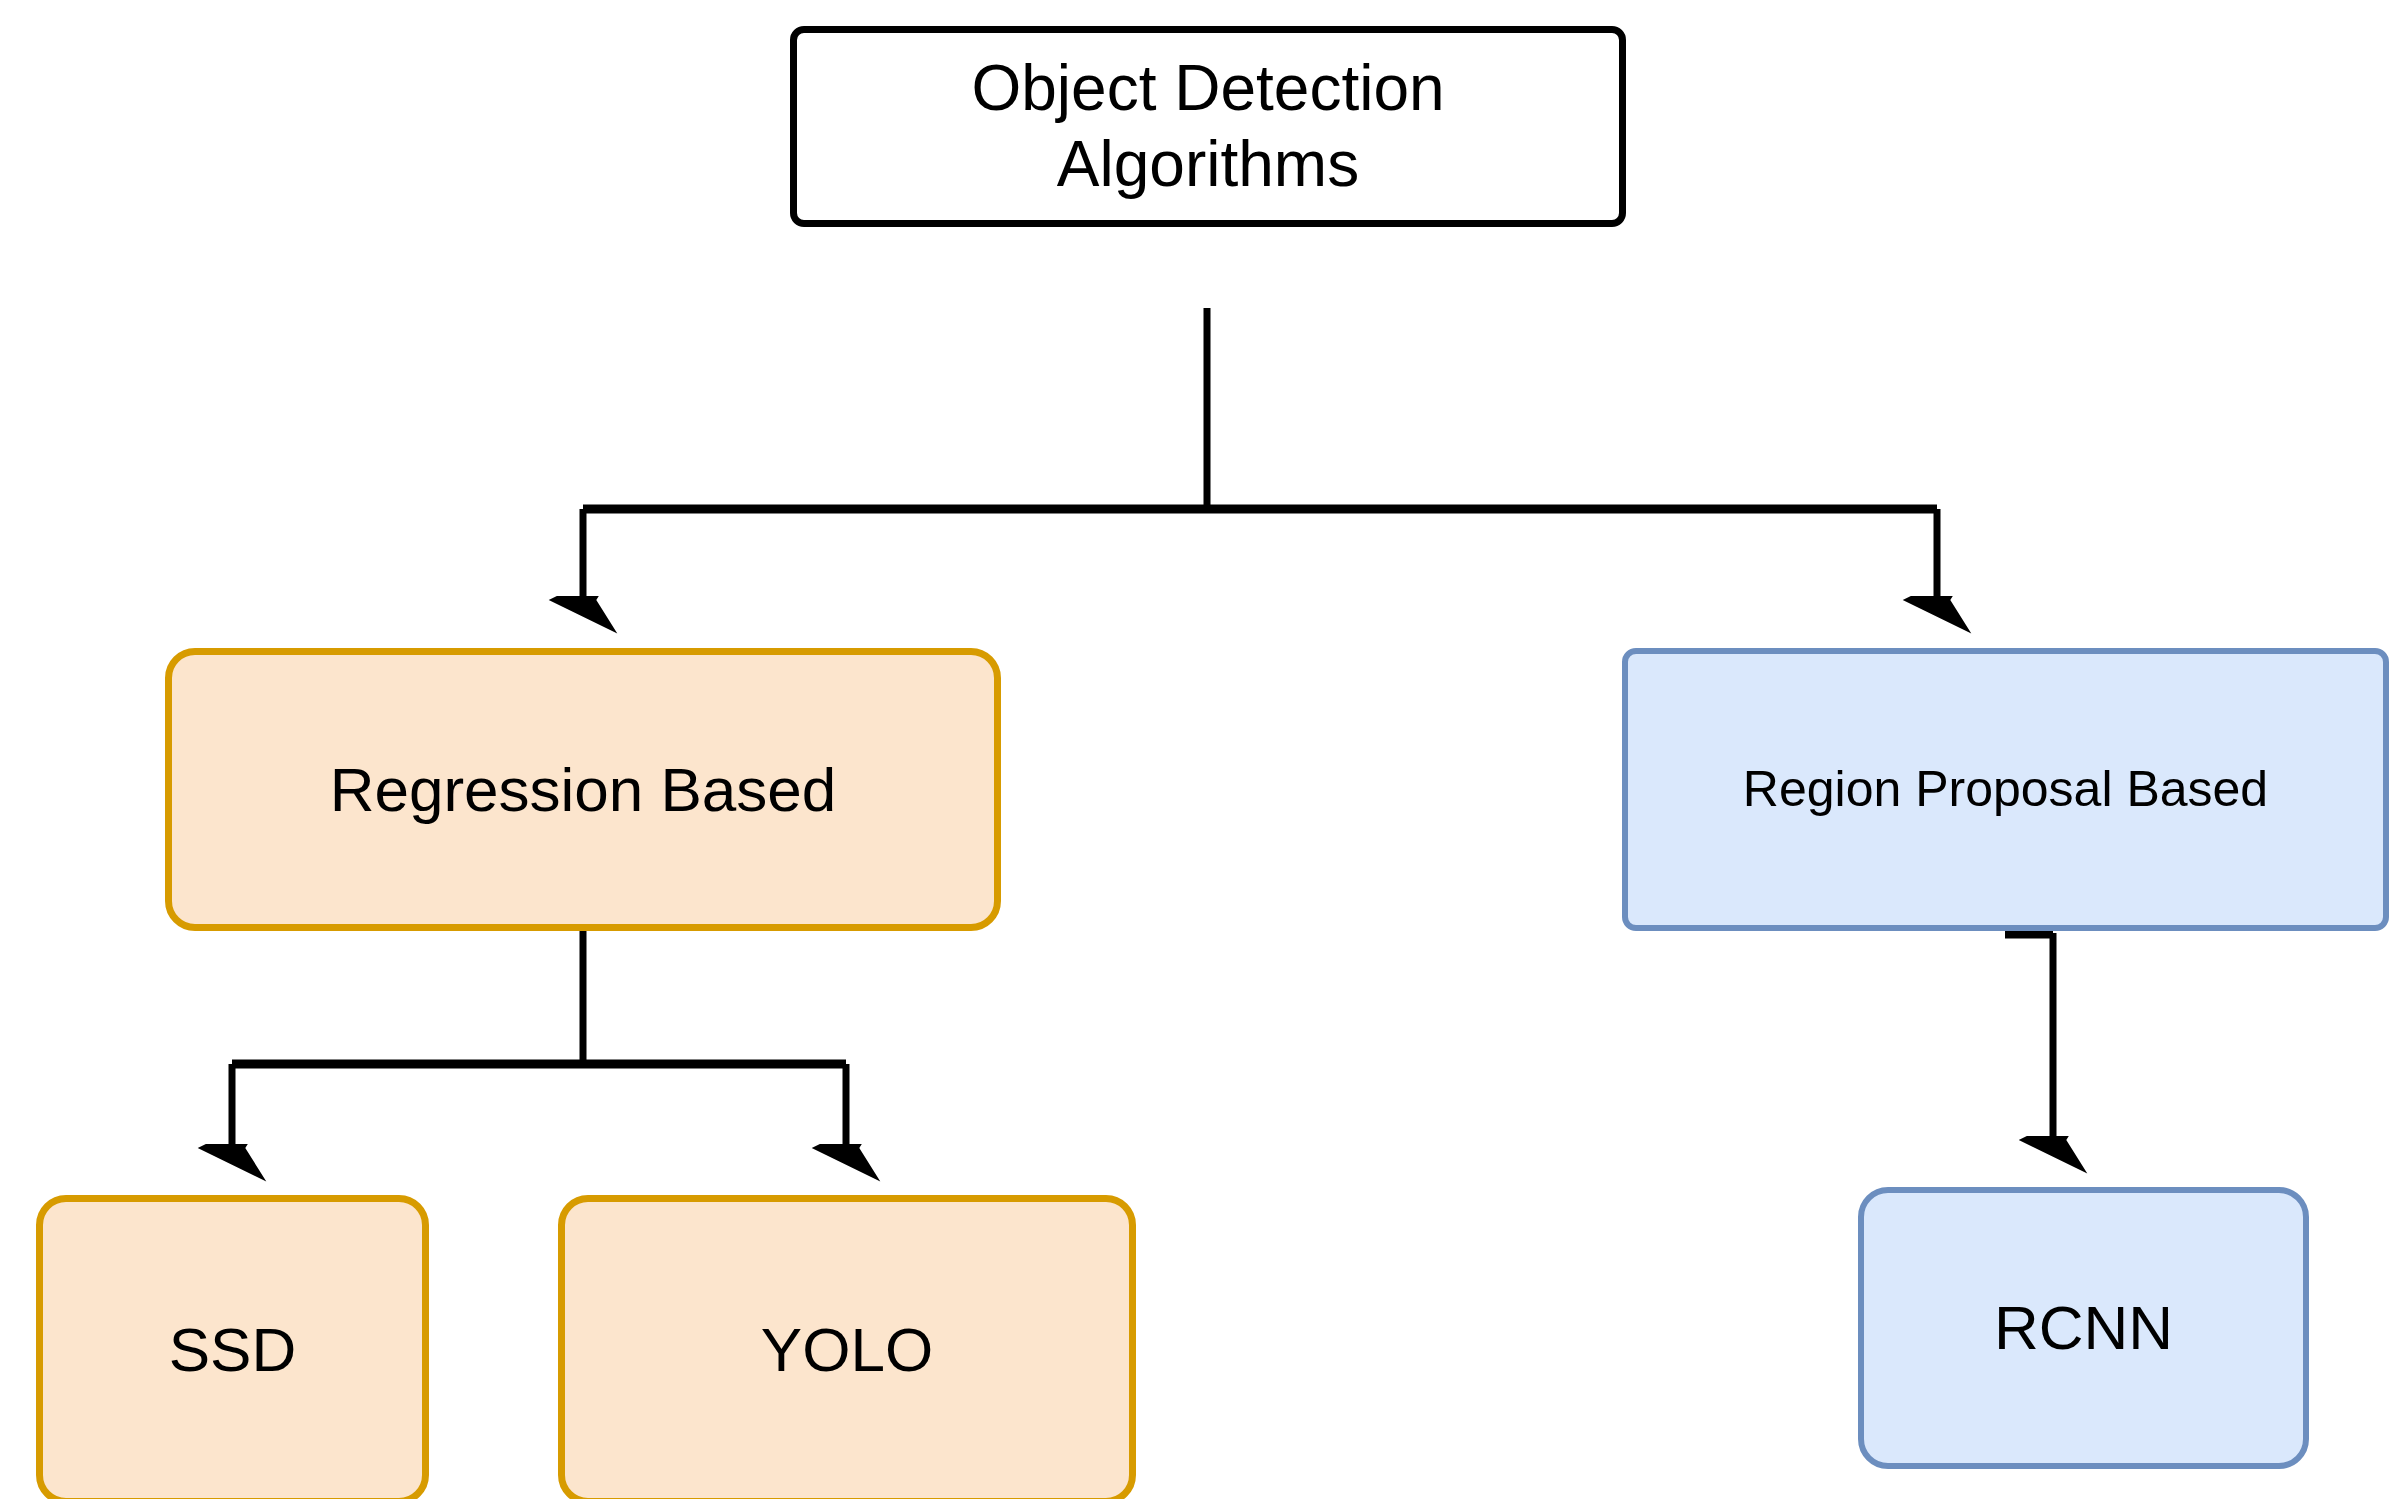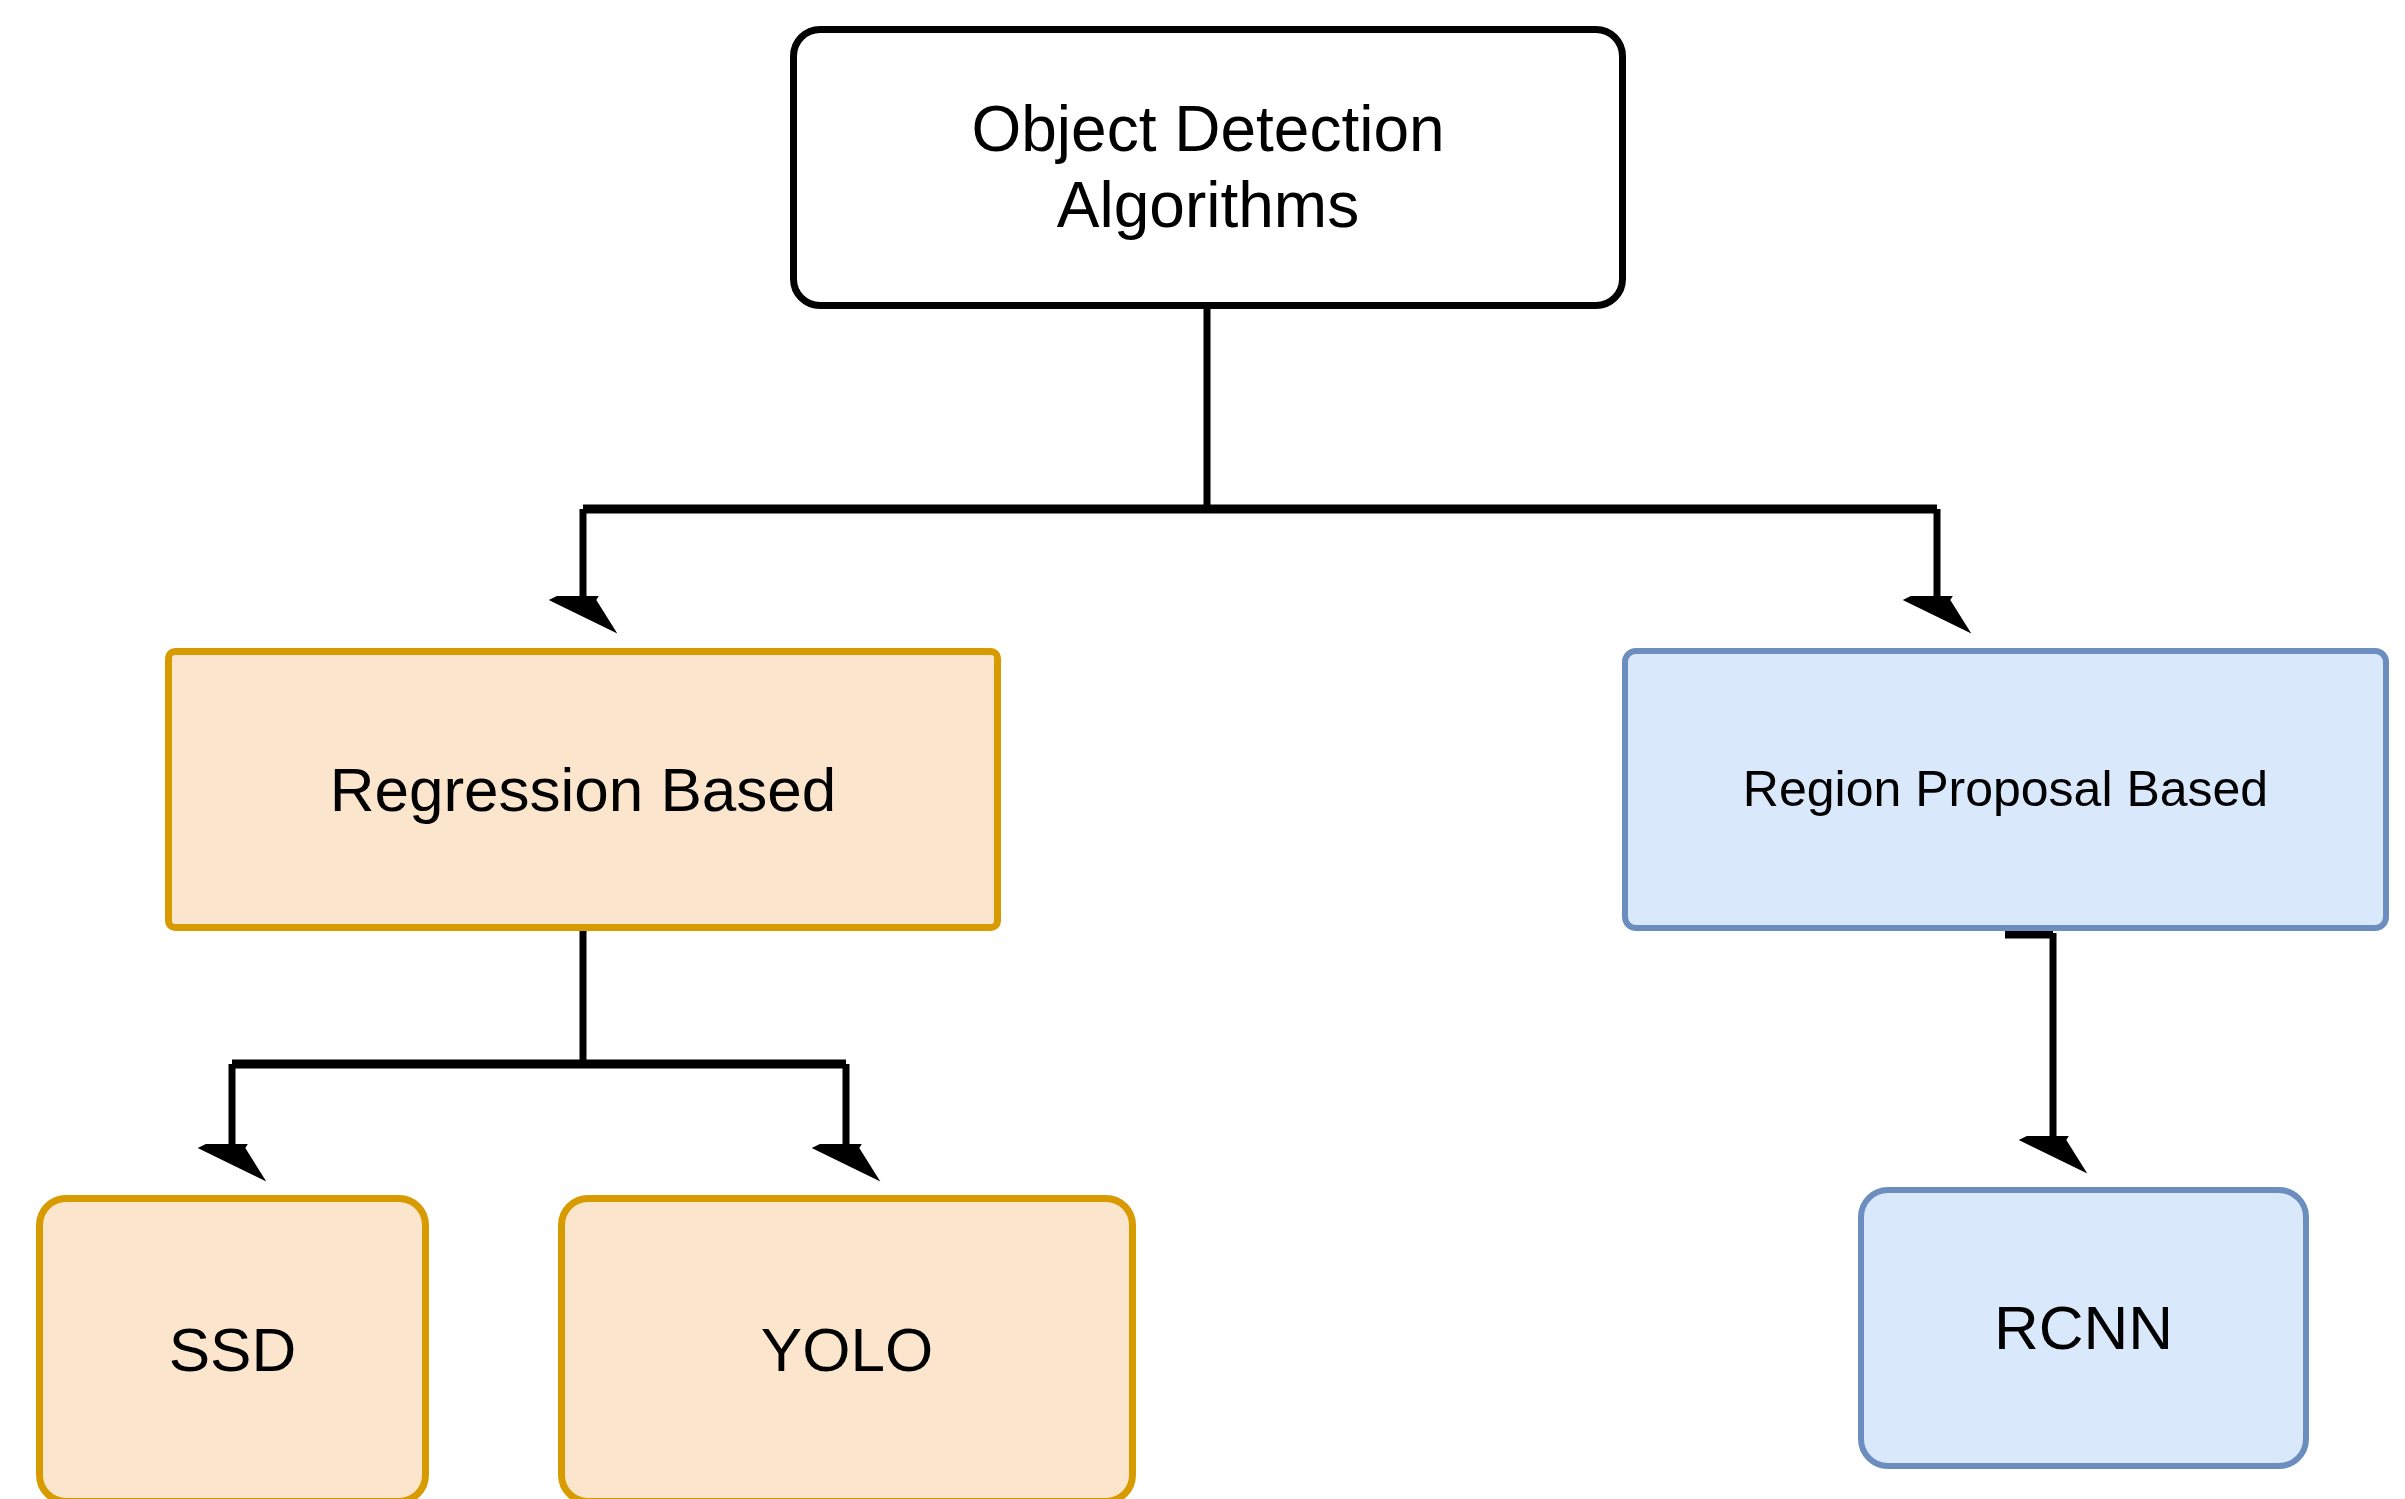--- a/index.html
+++ b/index.html
@@ -37,36 +37,36 @@
     display: block;
     white-space: pre-line;
     padding: 0 6px;
   }
 
   
   .node-root {
     left: 790px;
     top: 26px;
     width: 836px;
-    height: 283px;
+    height: 201px;
     background: #ffffff;
     border: 7px solid #000000;
-    border-radius: 30px;
+    border-radius: 14px;
     font-size: 64px;
   }
 
   
   .node-regression {
     left: 165px;
     top: 648px;
     width: 836px;
     height: 283px;
     background: #fce5cd;
     border: 7px solid #d79b00;
-    border-radius: 10px;
+    border-radius: 30px;
     font-size: 62px;
   }
 
   
   .node-region-proposal {
     left: 1622px;
     top: 648px;
     width: 767px;
     height: 283px;
     background: #dae8fc;

